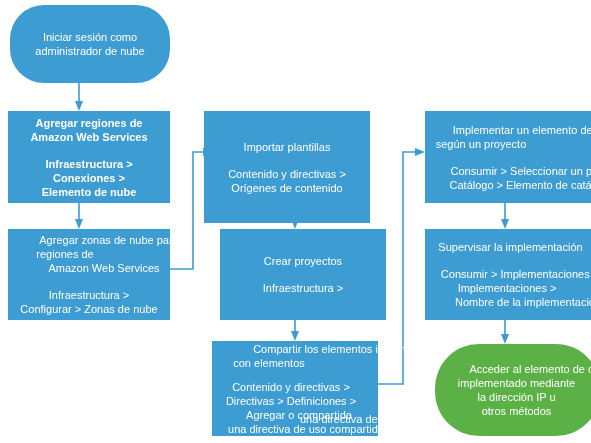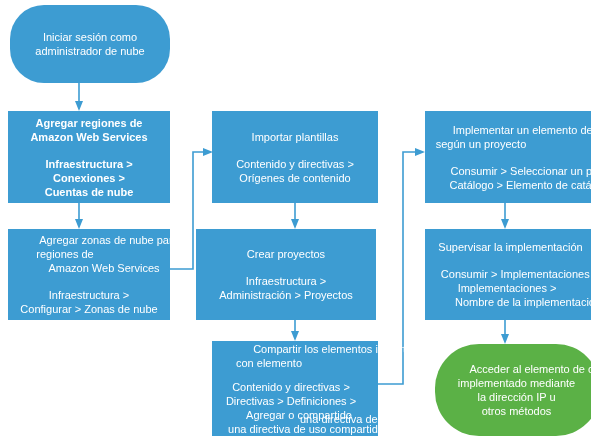--- a/index.html
+++ b/index.html
@@ -82,60 +82,59 @@
   </div>
 
   <div class="node rect" style="left:8px;top:111px;width:162px;height:92px;font-weight:bold;">
     <div class="title">
       <div>Agregar regiones de</div>
       <div>Amazon Web Services</div>
     </div>
     <div class="path">
       <div>Infraestructura &gt;</div>
       <div>Conexiones &gt;</div>
-      <div>Cuentas de nube</div>
+      <div>Elemento de nube</div>
     </div>
   </div>
 
   <div class="node rect" style="left:8px;top:229px;width:162px;height:91px;">
     <div class="title">
       <div style="margin-left:40px;">Agregar zonas de nube para</div>
       <div style="margin-left:-48px;">regiones de</div>
       <div style="margin-left:30px;">Amazon Web Services</div>
     </div>
     <div class="path">
       <div>Infraestructura &gt;</div>
       <div>Configurar &gt; Zonas de nube</div>
     </div>
   </div>
 
-  <div class="node rect" style="left:212px;top:111px;width:166px;height:92px;">
+  <div class="node rect" style="left:204px;top:111px;width:166px;height:112px;">
     <div class="title">
       <div>Importar plantillas</div>
     </div>
     <div class="path">
       <div>Contenido y directivas &gt;</div>
       <div>Orígenes de contenido</div>
     </div>
   </div>
 
-  <div class="node rect" style="left:196px;top:229px;width:180px;height:91px;">
+  <div class="node rect" style="left:220px;top:229px;width:166px;height:91px;">
     <div class="title">
       <div>Crear proyectos</div>
     </div>
     <div class="path">
       <div>Infraestructura &gt;</div>
-      <div>Administración &gt; Proyectos</div>
     </div>
   </div>
 
   <div class="node rect" style="left:212px;top:341px;width:166px;height:95px;">
     <div class="title">
       <div style="margin-left:93px;">Compartir los elementos importados</div>
-      <div style="margin-left:-52px;">con elemento</div>
+      <div style="margin-left:-52px;">con elementos</div>
     </div>
     <div class="path" style="margin-top:10px;">
       <div style="margin-left:-8px;">Contenido y directivas &gt;</div>
       <div style="margin-left:-8px;">Directivas &gt; Definiciones &gt;</div>
       <div style="margin-left:8px;">Agregar o compartido</div>
       <div style="margin-left:22px;">una directiva de uso compartido</div>
     </div>
   </div>
 
   <div class="node rect" style="left:425px;top:111px;width:166px;height:92px;">

